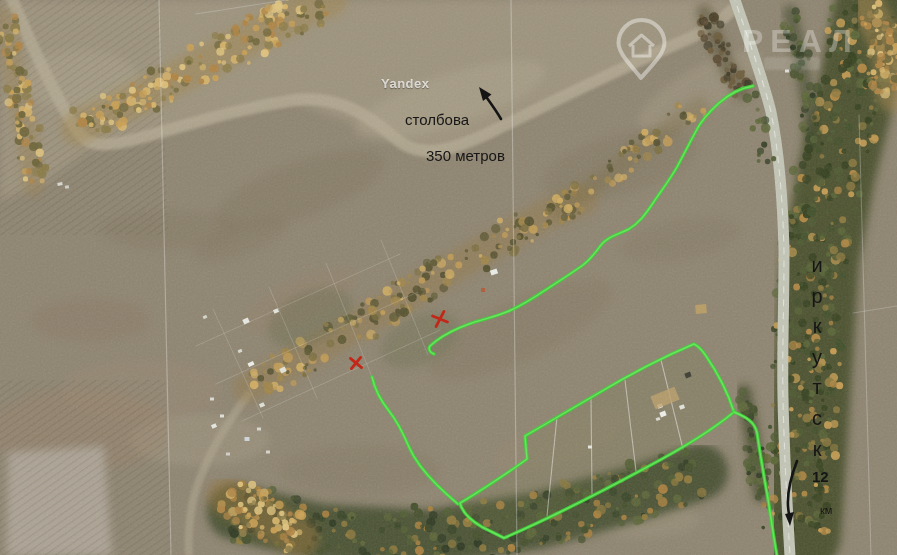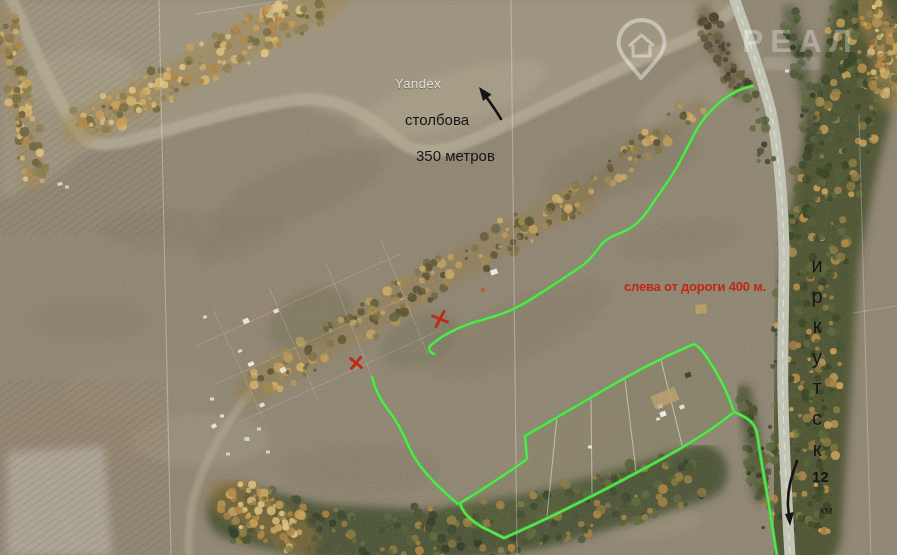--- a/index.html
+++ b/index.html
@@ -1,23 +1,23 @@
 <!DOCTYPE html>
 <html><head>
 <meta charset="utf-8">
 <style>
   html,body{margin:0;padding:0;background:#666;}
   .stage{position:relative;width:897px;height:555px;overflow:hidden;background:#8e8470;
          font-family:"Liberation Sans",sans-serif;}
   .stage svg{position:absolute;left:0;top:0;}
   .ovl{position:absolute;white-space:pre-line;pointer-events:none;}
-  .yandex{left:395px;top:76px;font-size:13px;font-weight:normal;color:rgba(255,255,255,.72);
+  .yandex{left:381px;top:76px;font-size:13px;font-weight:bold;color:rgba(255,255,255,.72);
           letter-spacing:.5px;text-shadow:0 1px 1px rgba(0,0,0,.35);}
   .stolbova{left:405px;top:93px;font-size:15px;line-height:18px;color:var(--label-black,#161616);}
-  .stolbova .l2{margin-left:11px;}
+  .stolbova .l2{margin-left:21px;}
   .roadnote{left:624px;top:279px;font-size:13px;font-weight:bold;color:var(--mark-red,#c22718);
             letter-spacing:-.2px;}
   .city{left:804px;top:250px;width:26px;text-align:center;font-size:20px;line-height:30.6px;
         color:var(--label-black,#161616);}
   .dist12{left:812px;top:468px;font-size:15px;color:var(--label-black,#161616);font-weight:bold;}
   .distkm{left:820px;top:504px;font-size:11px;color:var(--label-black,#161616);}
   .wmtext{left:742px;top:23px;font-size:32px;font-weight:bold;letter-spacing:7px;
           color:rgba(255,255,255,.30);}
   .wmsmudge{left:764px;top:57px;width:56px;height:13px;background:rgba(255,255,255,.14);
             border-radius:3px;filter:blur(1px);}
@@ -1706,21 +1706,20 @@
       <path d="M 629,46 L 641.5,35 L 654,46" stroke-width="3"></path>
       <path d="M 633,45 L 633,56 L 650,56 L 650,45" stroke-width="3"></path>
     </g>
   </svg>
 
   <div class="ovl yandex">Yandex</div>
   <div class="ovl stolbova">
     <div>столбова</div>
     <div class="l2">350 метров</div>
   </div>
-  <div class="ovl roadnote">слева от дороги 400 м.</div>
   <div class="ovl city">и
 р
 к
 у
 т
 с
 к</div>
   <div class="ovl dist12">12</div>
   <div class="ovl distkm">км</div>
   <div class="ovl wmtext">РЕАЛ</div>

